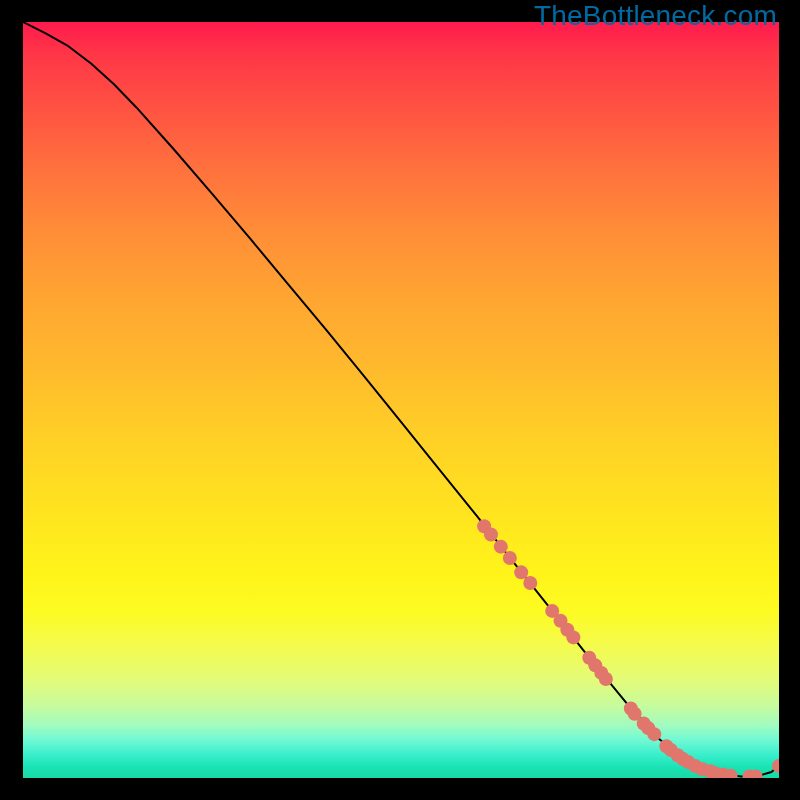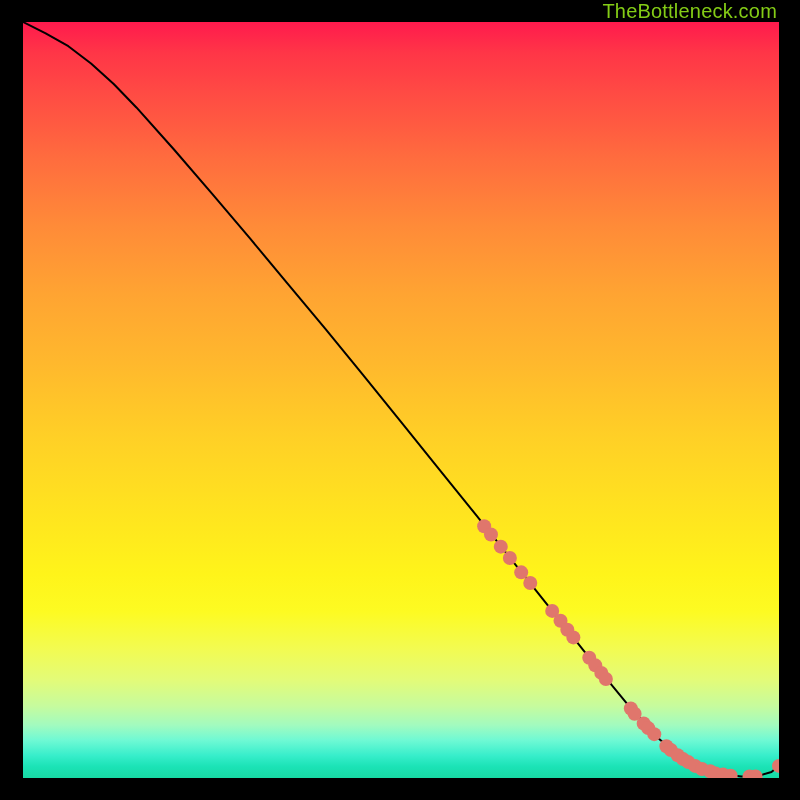--- a/index.html
+++ b/index.html
@@ -36,22 +36,22 @@
       #6ff9d4 95%,
       #38eecb 97%,
       #1be3b6 98.5%,
       #18d9a4 100%
     );
   }
   .watermark {
     position: absolute;
     top: 0px;
     right: 23px;
-    color: #84cc16;
-    font-size: 20px;
+    color: #0369a1;
+    font-size: 28px;
     font-weight: 400;
     letter-spacing: 0.2px;
     z-index: 5;
   }
   svg.plot {
     position: absolute;
     left: 0;
     top: 0;
     width: 756px;
     height: 756px;

